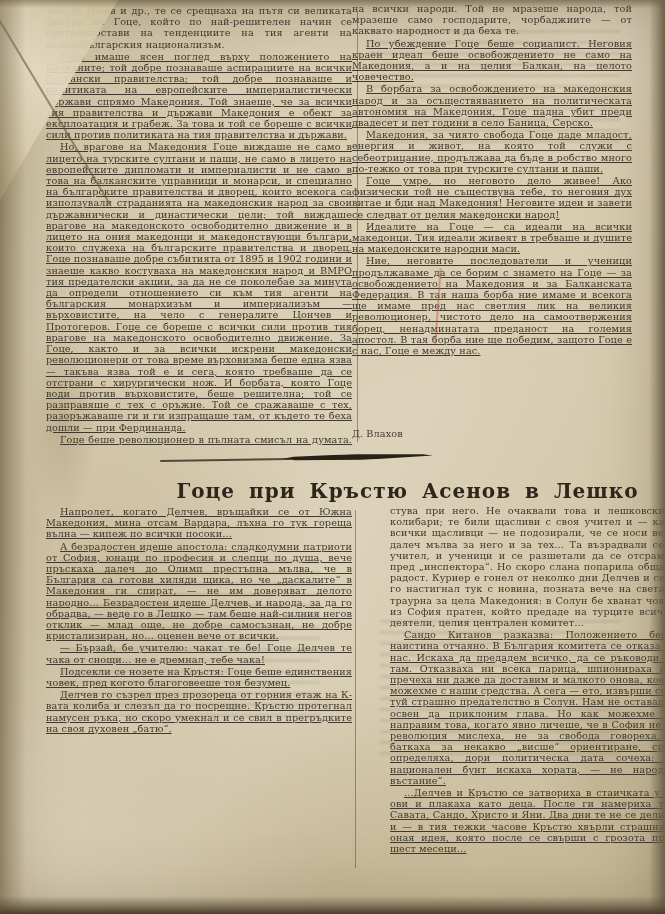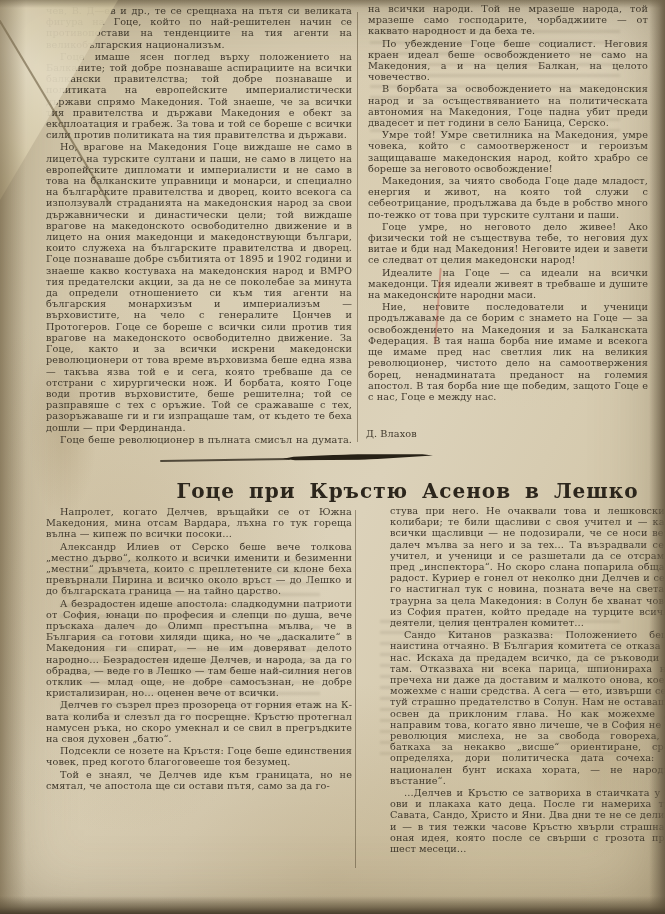--- a/index.html
+++ b/index.html
@@ -38,24 +38,24 @@
   .fold-crease{
     position:absolute;left:-8px;top:6px;width:230px;height:1.5px;
     background:rgba(92,78,50,.55);transform:rotate(59deg);transform-origin:left top;
   }
   .crease-red{position:absolute;left:437px;top:268px;width:2px;height:76px;
     background:rgba(186,84,70,.45);transform:rotate(4deg);border-radius:2px;}
   
   .col{position:absolute;font-size:9.7px;line-height:11.2px;text-align:justify;
     letter-spacing:.1px;color:#40392d;}
   .col p{margin:0 0 1px 0;}
-  .col p.indent{text-indent:14px;}
+  .col p.indent{text-indent:14px;text-decoration:underline;}
   .col p.flush{text-indent:0;}
   .col-tl{left:46px;top:5px;width:306px;height:440px;overflow:hidden;}
-  .col-tr{left:368px;top:3px;width:280px;height:446px;overflow:hidden;}
+  .col-tr{left:352px;top:3px;width:280px;height:446px;overflow:hidden;}
   .col-bl{left:46px;top:506px;width:306px;height:372px;overflow:hidden;}
   .col-br{left:362px;top:505px;width:286px;height:392px;overflow:hidden;margin-left:28px;}
   .vrule{position:absolute;width:1px;background:rgba(92,80,56,.55);}
   .vrule-top{left:357px;top:12px;height:430px;}
   .vrule-bottom{left:355px;top:510px;height:358px;}
   
   .divider{
     position:absolute;left:283px;top:454px;width:150px;height:6px;background:#272116;
     clip-path:polygon(0 55%,7% 22%,45% 0,93% 28%,100% 52%,55% 100%,8% 82%);
     transform:rotate(-1.2deg);
@@ -106,53 +106,51 @@
 
   <div class="col col-tr">
 
       <p class="flush">на всички народи. Той не мразеше народа, той мразеше само господарите, чорбаджиите — от каквато народност и да беха те.</p>
 
       <p class="indent">По убеждение Гоце беше социалист. Неговия краен идеал беше освобождението не само на Македония, а и на целия Балкан, на целото човечество.</p>
 
 
       <p class="indent">В борбата за освобождението на македонския народ и за осъществяванието на политическата автономия на Македония, Гоце падна убит преди двадесет и пет години в село Баница, Серско.</p>
 
-      <p class="indent">Умре той! Умре светилника на Македония, умре човека, който с самоотверженост и героизъм защищаваше македонския народ, който храбро се бореше за неговото освобождение!</p>
 
       <p class="indent">Македония, за чиято свобода Гоце даде младост, енергия и живот, на която той служи с себеотрицание, продължава да бъде в робство много по-тежко от това при турските султани и паши.</p>
 
       <p class="indent">Гоце умре, но неговото дело живее! Ако физически той не съществува тебе, то неговия дух витае и бди над Македония! Неговите идеи и завети се следват от целия македонски народ!</p>
 
       <p class="indent">Идеалите на Гоце — са идеали на всички македонци. Тия идеали живеят в требваше и душите на македонските народни маси.</p>
 
       <p class="indent">Ние, неговите последователи и ученици продължаваме да се борим с знамето на Гоце — за освобождението на Македония и за Балканската Федерация. В тая наша борба ние имаме и всекога ще имаме пред нас светлия лик на великия революционер, чистото дело на самоотвержения борец, ненадминатата преданост на големия апостол. В тая борба ние ще победим, защото Гоце е с нас, Гоце е между нас.</p>
     </div>
 
-  <p class="col signature" style="left:366px;top:418px;width:280px;">Д. Влахов</p>
+  <p class="col signature" style="left:352px;top:418px;width:280px;">Д. Влахов</p>
 
   <div class="divider-tail"></div>
   <div class="divider"></div>
 
   <h1 class="section-title">Гоце при Кръстю Асенов в Лешко</h1>
 
   <div class="col col-bl">
 
       <p class="indent">Напролет, когато Делчев, връщайки се от Южна Македония, мина отсам Вардара, лъхна го тук гореща вълна — кипеж по всички посоки…</p>
 
-      <p class="indent">Александр Илиев от Серско беше вече толкова „местно дърво“, колкото и всички именити и безименни „местни“ дръвчета, които с преплетените си клоне беха превърнали Пирина и всичко около връст — до Лешко и до българската граница — на тайно царство.</p>
 
       <p class="indent">А безрадостен идеше апостола: сладкодумни патриоти от София, юнаци по професия и слепци по душа, вече пръскаха далеч до Олимп престъпна мълва, че в България са готови хиляди щика, но че „даскалите“ в Македония ги спират, — не им доверяват делото народно… Безрадостен идеше Делчев, и народа, за да го обрадва, — веде го в Лешко — там беше най-силния негов отклик — млад още, не добре самосъзнан, не добре кристализиран, но… оценен вече от всички.</p>
 
 
+      <p class="indent">— Бързай, бе учителю: чакат те бе! Гоце Делчев те чака от снощи… не е дремнал, тебе чака!</p>
+
+      <p class="indent">Подсекли се нозете на Кръстя: Гоце беше единствения човек, пред когото благоговееше тоя безумец.</p>
 
       <p class="indent">Делчев го съзрел през прозореца от горния етаж на К-вата колиба и слезъл да го посрещне. Кръстю протегнал намусен ръка, но скоро умекнал и се свил в прегръдките на своя духовен „батю“.</p>
 
-      <p class="indent">Подсекли се нозете на Кръстя: Гоце беше единствения човек, пред когото благоговееше тоя безумец.</p>
-
-      <p class="indent">Той е знаял, че Делчев иде към границата, но не смятал, че апостола ще си остави пътя, само за да го-</p>
     </div>
 
   <div class="vrule vrule-bottom"></div>
 
   <div class="col col-br">
 
       <p class="flush">стува при него. Не очаквали това и лешковските колибари; те били щасливи с своя учител и — като всички щасливци — не подозирали, че се носи вече далеч мълва за него и за тех… Та възрадвали се и учител, и ученици и се разшетали да се отсрамят пред „инспектора“. Но скоро слана попарила общата радост. Куриер е гонел от неколко дни Делчев и сега го настигнал тук с новина, позната вече на света и траурна за цела Македония: в Солун бе хванат човек из София пратен, който предаде на турците всички деятели, целия централен комитет…</p>
 
       <p class="indent">Сандо Китанов разказва: Положението беше наистина отчаяно. В България комитета се отказа от нас. Искаха да предадем всичко, да се ръководи от там. Отказваха ни всека парица, шпионираха ни, пречеха ни даже да доставим и малкото онова, което можехме с наши средства. А сега — ето, извърши се и туй страшно предателство в Солун. Нам не оставаше, освен да приклоним глава. Но как можехме да направим това, когато явно личеше, че в София не за революция мислеха, не за свобода говореха, а баткаха за некакво „висше“ ориентиране, срок определяха, дори политическа дата сочеха: — национален бунт искаха хората, — не народно въстание“.</p>
 

